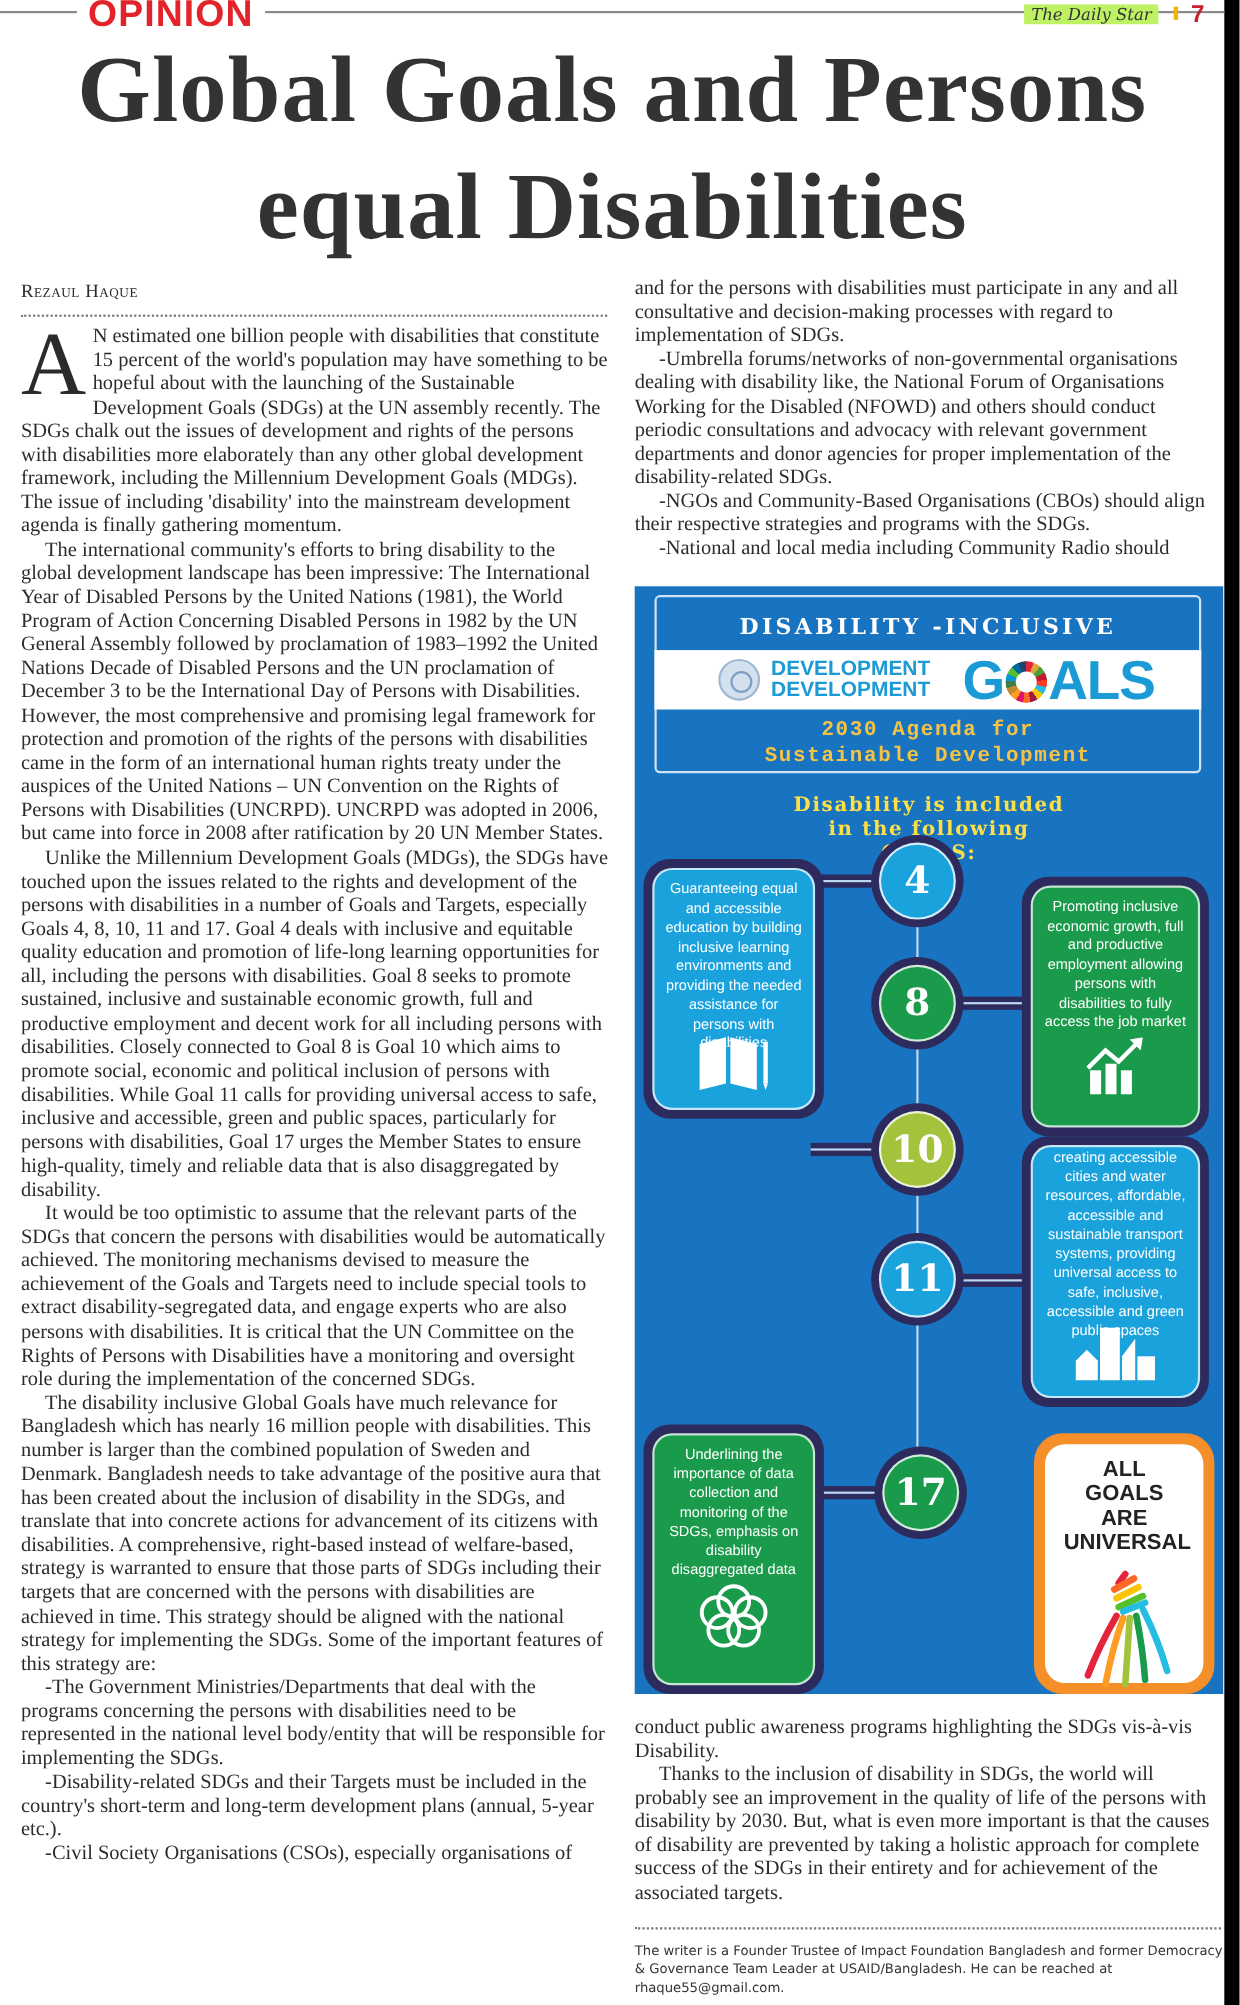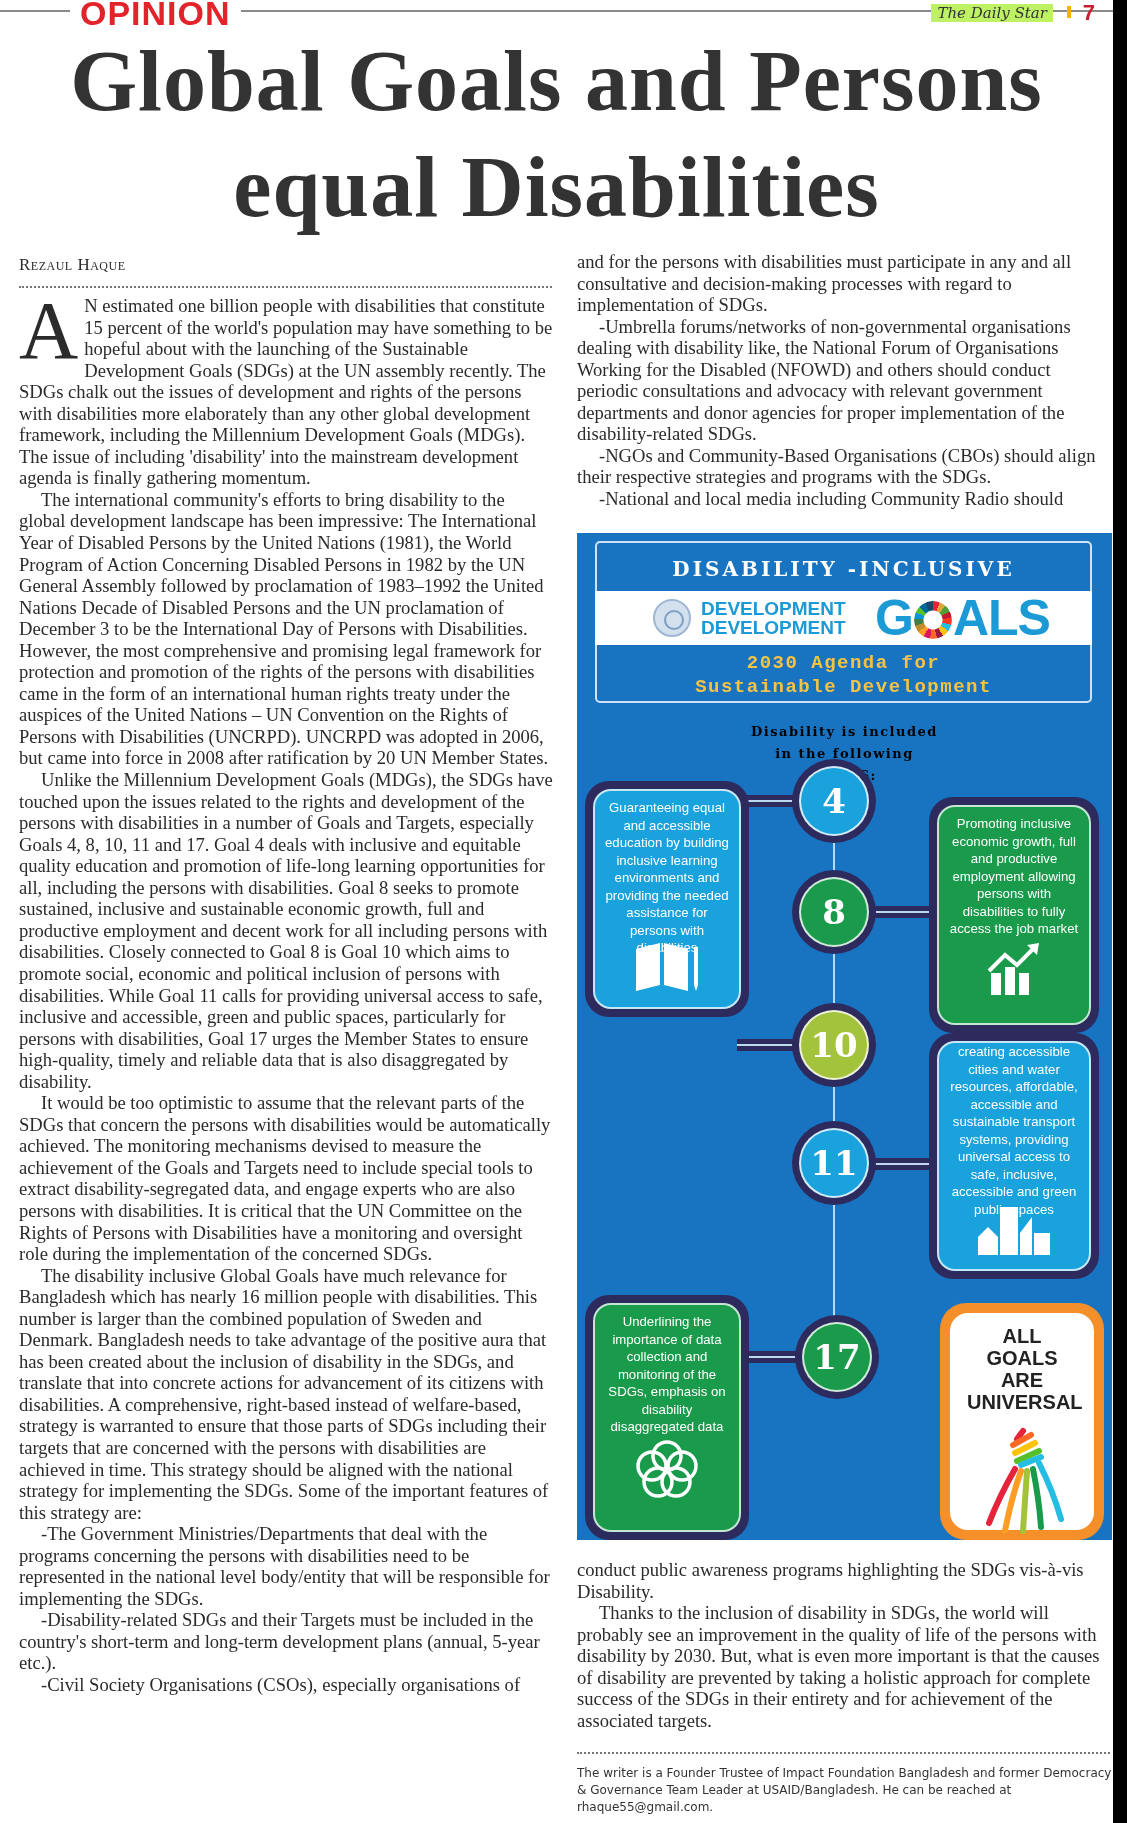--- a/index.html
+++ b/index.html
@@ -28,21 +28,21 @@
   .info { position:absolute; left:577px; top:533px; width:535px; height:1007px; background:#1874c1; overflow:hidden; }
   .info-head { position:absolute; left:18px; top:8px; width:493px; height:158px; border:2px solid #cfe3f5; border-radius:5px; }
   .info-title { position:absolute; top:14px; width:100%; text-align:center; font-family:"DejaVu Serif", serif; font-weight:bold; color:#fff; font-size:20px; letter-spacing:3px; }
   .sdg-band { position:absolute; left:-2px; top:48px; width:497px; height:54px; background:#fff; }
   .un-emblem { position:absolute; left:58px; top:8px; width:38px; height:38px; border-radius:50%; background:#d3e0ee; border:2px solid #9fb7d3; box-sizing:border-box; }
   .un-emblem::after { content:""; position:absolute; left:9px; top:9px; width:16px; height:16px; border-radius:50%; border:2px solid #7f9ec4; }
   .sdg-small { position:absolute; left:106px; top:8px; font-family:"Liberation Sans", sans-serif; font-weight:bold; color:#1b9ad6; font-size:19px; line-height:19px; }
   .sdg-goals { position:absolute; left:280px; top:0px; font-family:"Liberation Sans", sans-serif; font-weight:bold; color:#1b9ad6; font-size:50px; line-height:54px; letter-spacing:-1px; }
   .sdg-wheel { display:inline-block; width:38px; height:38px; border-radius:50%; vertical-align:-4px; margin:0 1px; background:conic-gradient(#e5243b 0 21deg,#dda63a 21deg 42deg,#4c9f38 42deg 63deg,#c5192d 63deg 84deg,#ff3a21 84deg 105deg,#26bde2 105deg 126deg,#fcc30b 126deg 147deg,#a21942 147deg 168deg,#fd6925 168deg 189deg,#dd1367 189deg 210deg,#fd9d24 210deg 231deg,#bf8b2e 231deg 252deg,#3f7e44 252deg 273deg,#0a97d9 273deg 294deg,#56c02b 294deg 315deg,#00689d 315deg 336deg,#19486a 336deg 360deg); -webkit-mask: radial-gradient(circle, transparent 9px, #000 10px); mask: radial-gradient(circle, transparent 9px, #000 10px); }
   .agenda { position:absolute; top:108px; width:100%; text-align:center; font-family:Liberation Mono, monospace; font-weight:bold; color:#f6c244; font-size:19px; line-height:24px; letter-spacing:1.5px; }
-  .included { position:absolute; top:188px; width:100%; text-align:center; font-family:"DejaVu Serif", serif; font-weight:bold; color:#000000; font-size:13px; line-height:22px; letter-spacing:1.5px; }
+  .included { position:absolute; top:188px; width:100%; text-align:center; font-family:"DejaVu Serif", serif; font-weight:bold; color:#fde047; font-size:18px; line-height:22px; letter-spacing:1.5px; }
 
   .card-wrap { position:absolute; background:#2d2a5e; border-radius:24px; }
   .card { position:absolute; left:8px; top:8px; right:8px; bottom:8px; border-radius:18px; border:2px solid rgba(255,255,255,0.75); box-sizing:border-box; color:#fff; text-align:center; font-family:"Liberation Sans", sans-serif; font-size:13.2px; line-height:17.5px; padding:8px 8px; }
   .card .ctext { display:block; }
   .card .cicon { position:absolute; left:0; right:0; margin:auto; }
   .blue { background:#1aa2dd; }
   .green { background:#1a9a4b; }
   .lime { background:#a4c33c; }
 
   .connector-v { position:absolute; left:256px; width:2px; background:#bcd7f0; }

